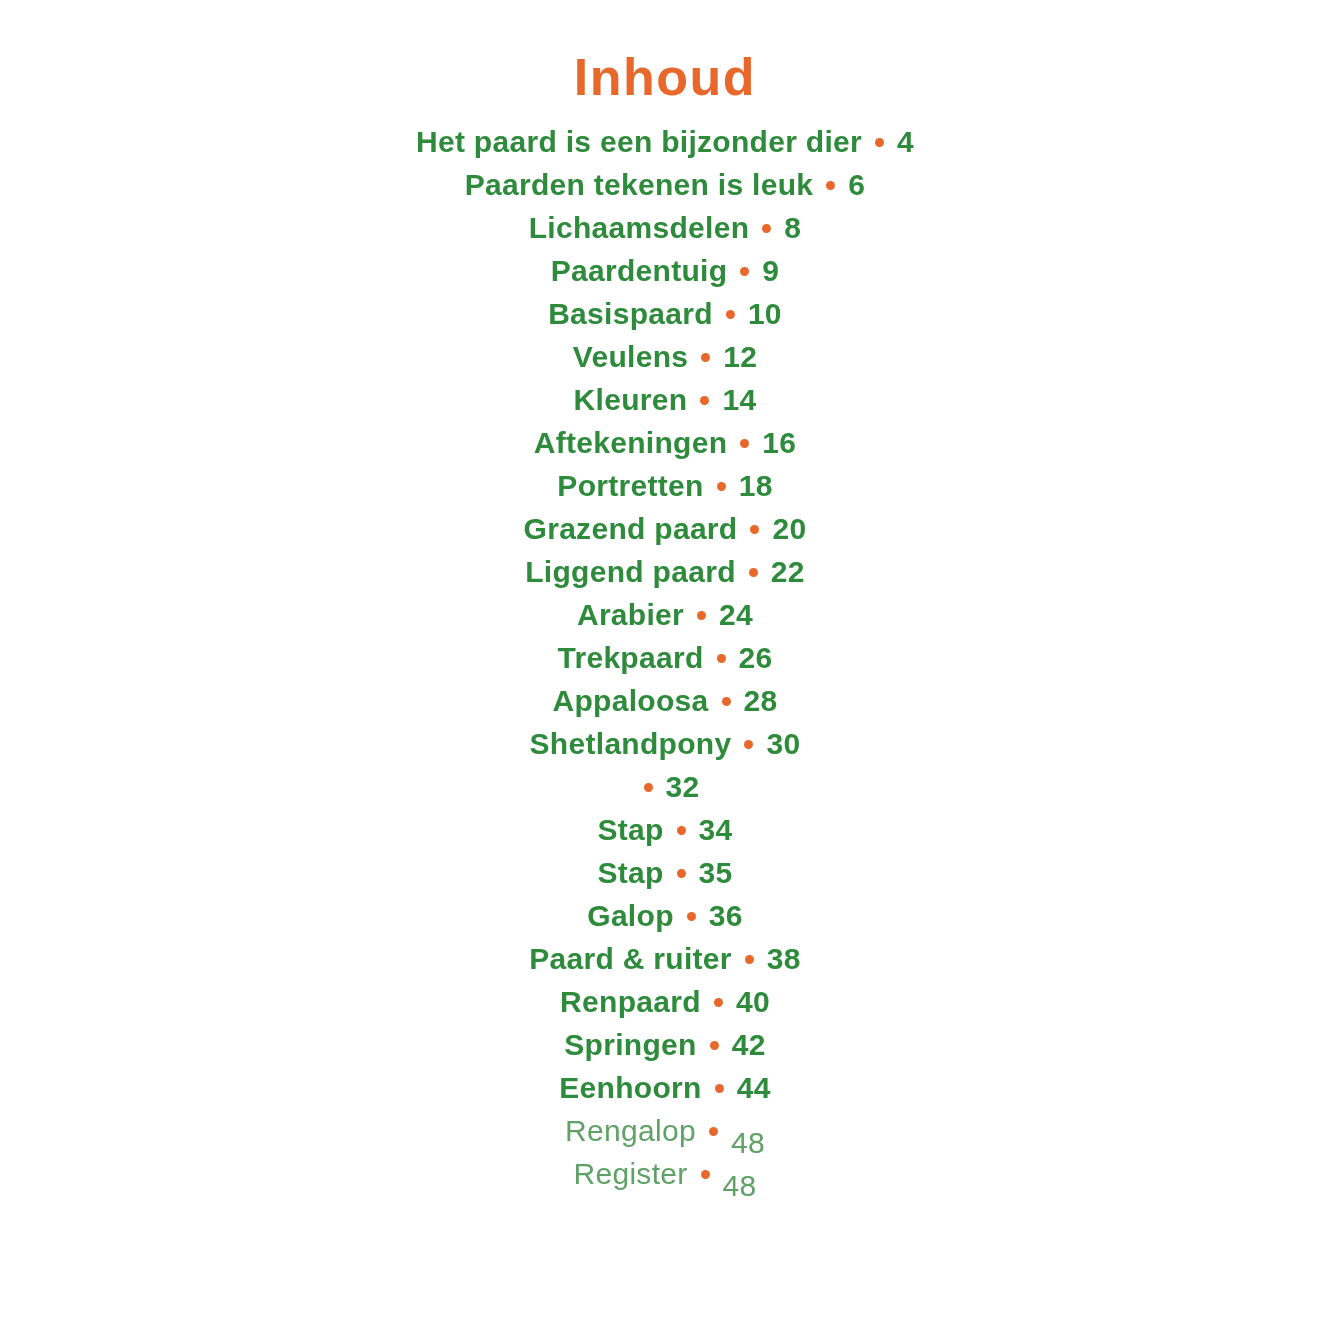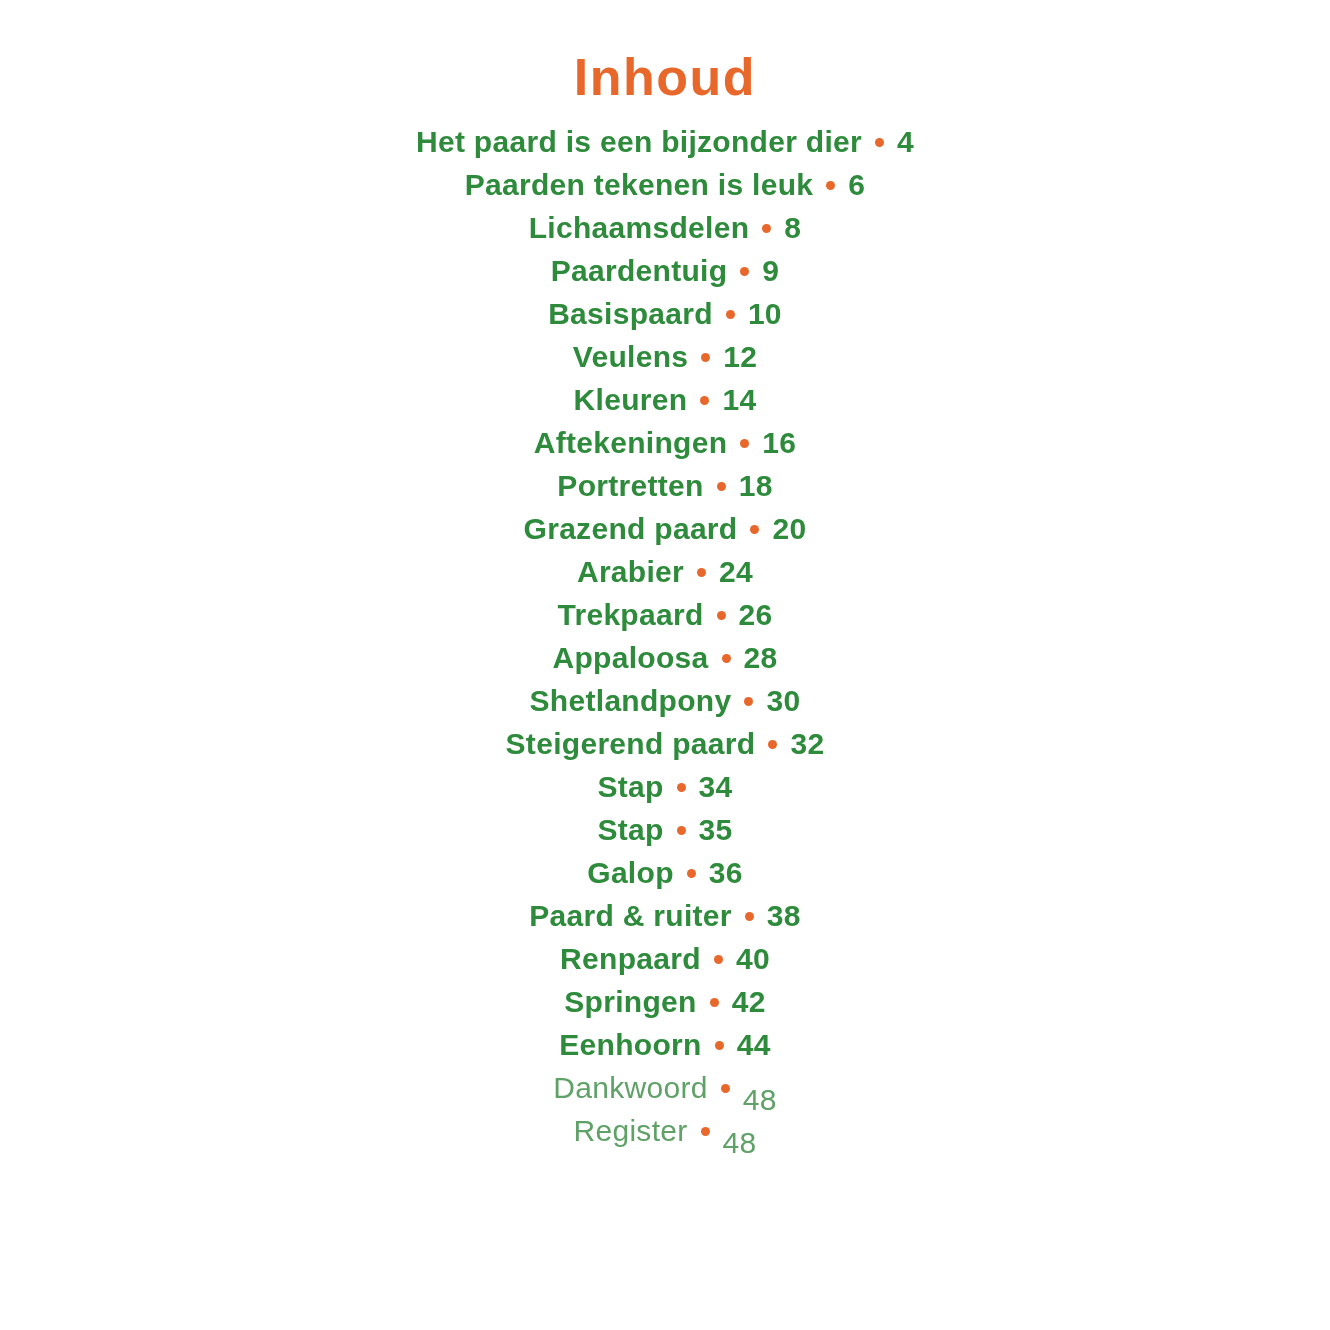--- a/index.html
+++ b/index.html
@@ -119,41 +119,45 @@
         <span class="label">Portretten</span>
         <span class="dot"></span>
         <span class="pagenum">18</span>
       </div>
       <div class="toc-row">
         <span class="label">Grazend paard</span>
         <span class="dot"></span>
         <span class="pagenum">20</span>
       </div>
       <div class="toc-row">
+        <span class="label">Liggend paard</span>
+        <span class="dot"></span>
+        <span class="pagenum">22</span>
+      </div>
+      <div class="toc-row">
         <span class="label">Arabier</span>
         <span class="dot"></span>
         <span class="pagenum">24</span>
       </div>
       <div class="toc-row">
         <span class="label">Trekpaard</span>
         <span class="dot"></span>
         <span class="pagenum">26</span>
       </div>
       <div class="toc-row">
         <span class="label">Appaloosa</span>
         <span class="dot"></span>
         <span class="pagenum">28</span>
       </div>
       <div class="toc-row">
         <span class="label">Shetlandpony</span>
         <span class="dot"></span>
         <span class="pagenum">30</span>
       </div>
       <div class="toc-row">
-        <span class="label">Steigerend paard</span>
         <span class="dot"></span>
         <span class="pagenum">32</span>
       </div>
       <div class="toc-row">
         <span class="label">Stap</span>
         <span class="dot"></span>
         <span class="pagenum">34</span>
       </div>
       <div class="toc-row">
         <span class="label">Stap</span>
@@ -179,21 +183,21 @@
         <span class="label">Springen</span>
         <span class="dot"></span>
         <span class="pagenum">42</span>
       </div>
       <div class="toc-row">
         <span class="label">Eenhoorn</span>
         <span class="dot"></span>
         <span class="pagenum">44</span>
       </div>
       <div class="toc-row muted">
-        <span class="label">Dankwoord</span>
+        <span class="label">Rengalop</span>
         <span class="dot"></span>
         <span class="pagenum">48</span>
       </div>
       <div class="toc-row muted">
         <span class="label">Register</span>
         <span class="dot"></span>
         <span class="pagenum">48</span>
       </div>
     </div>
 </div>

